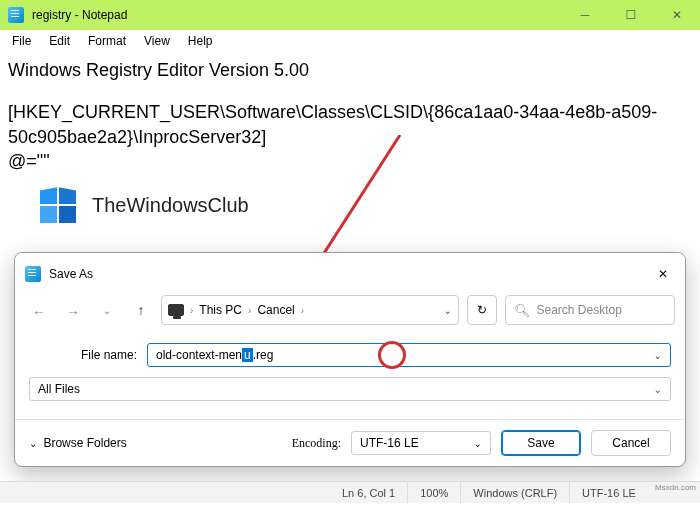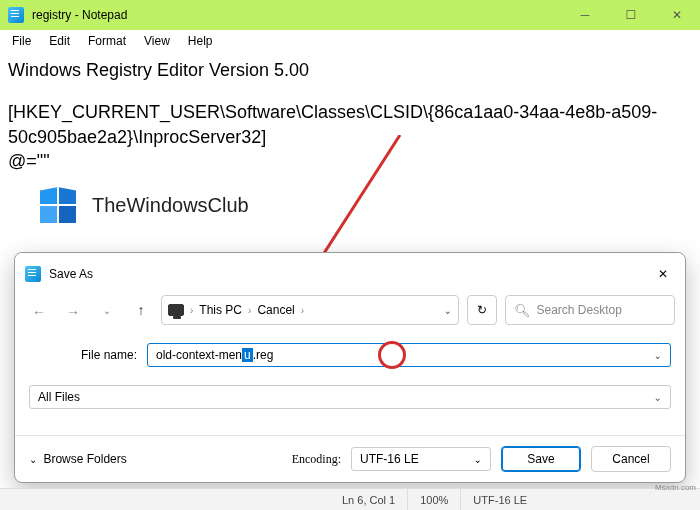--- a/index.html
+++ b/index.html
@@ -37,37 +37,37 @@
     .pc-icon { width: 16px; height: 12px; background: #333; border: 1px solid #333; border-radius: 2px; position: relative; }
     .pc-icon::after { content: ''; position: absolute; left: 4px; bottom: -4px; width: 8px; height: 3px; background: #333; border-radius: 1px; }
     .crumb { display: flex; align-items: center; gap: 6px; }
     .crumb-sep { color: #888; font-size: 10px; }
     .addr-drop { margin-left: auto; color: #555; font-size: 10px; }
     .refresh { width: 30px; height: 30px; border: 1px solid #ccc; border-radius: 4px; display: flex; align-items: center; justify-content: center; margin-left: 2px; }
     .searchbox { width: 170px; height: 30px; border: 1px solid #ccc; border-radius: 4px; display: flex; align-items: center; padding: 0 8px; gap: 6px; color: #888; margin-left: 2px; }
     .search-icon { font-size: 13px; }
     
     .form-area { padding: 10px 14px 8px; }
-    .form-row { display: flex; align-items: center; margin-bottom: 18px; }
+    .form-row { display: flex; align-items: center; margin-bottom: 10px; }
     .form-label { width: 118px; text-align: right; padding-right: 10px; }
     .form-input { flex: 1; height: 24px; border: 1px solid #0078d4; border-radius: 3px; display: flex; align-items: center; padding: 0 8px; position: relative; }
     .form-input.plain { border-color: #ccc; }
     .form-input .caret { position: absolute; right: 8px; color: #555; font-size: 10px; }
     .filename-text { display: flex; align-items: flex-end; }
     .sel { background: #0078d4; color: #fff; padding: 0 2px; }
     .red-circle { position: absolute; width: 28px; height: 28px; border: 3px solid #d32f2f; border-radius: 50%; left: 230px; top: -3px; pointer-events: none; }
     
     .dialog-footer { border-top: 1px solid #e5e5e5; padding: 10px 14px; display: flex; align-items: center; gap: 10px; }
     .browse-folders { display: flex; align-items: center; gap: 6px; }
     .enc-label { margin-left: auto; font-family: Liberation Serif, serif; }
     .enc-select { width: 140px; height: 24px; border: 1px solid #ccc; border-radius: 3px; display: flex; align-items: center; padding: 0 8px; justify-content: space-between; }
     .btn { width: 80px; height: 26px; border: 1px solid #ccc; border-radius: 4px; display: flex; align-items: center; justify-content: center; background: #fff; }
     .btn.primary { border-color: #0078d4; box-shadow: 0 0 0 1px #0078d4 inset; color: #000; }
     
-    .statusbar { position: absolute; bottom: 0; left: 0; right: 0; height: 22px; display: flex; align-items: center; background: #f3f3f3; border-top: 1px solid #ddd; font-size: 11px; color: #444; }
+    .statusbar { position: absolute; bottom: 7px; left: 0; right: 0; height: 22px; display: flex; align-items: center; background: #f3f3f3; border-top: 1px solid #ddd; font-size: 11px; color: #444; }
     .statusbar > div { padding: 0 12px; border-left: 1px solid #ddd; height: 100%; display: flex; align-items: center; }
     .statusbar > div:first-child { border-left: none; margin-left: 330px; }
     .status-attr { position: absolute; right: 4px; bottom: 18px; font-size: 8px; color: #888; }
     
     .arrow-overlay { position: absolute; left: 260px; top: 135px; pointer-events: none; }
   </style>
 </head>
 <body>
 
 <div class="titlebar">
@@ -177,15 +177,16 @@
       <span style="font-size:10px">⌄</span>
     </div>
     <div class="btn primary">Save</div>
     <div class="btn">Cancel</div>
   </div>
 </div>
 
 <div class="statusbar">
   <div>Ln 6, Col 1</div>
   <div>100%</div>
+  <div>Windows (CRLF)</div>
   <div>UTF-16 LE</div>
 </div>
 <div class="status-attr">Msxdn.com</div>
 
 </body></html>

